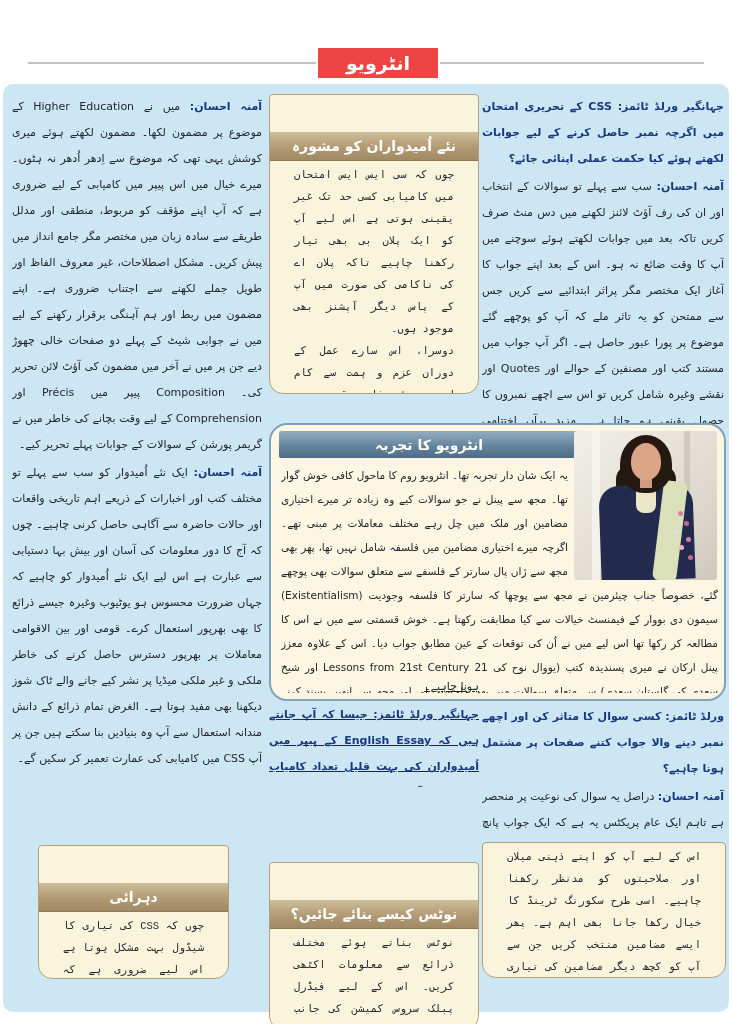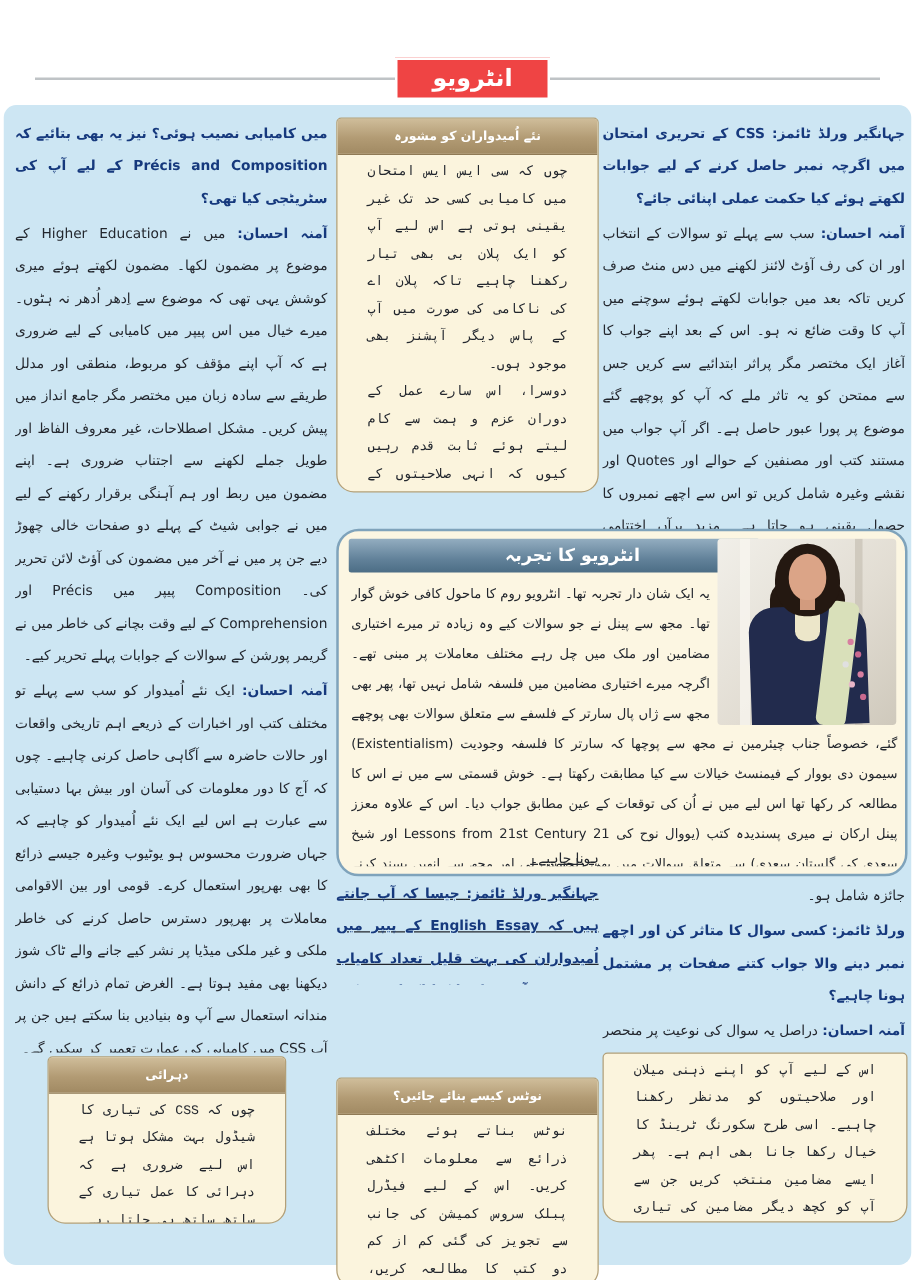--- a/index.html
+++ b/index.html
@@ -27,39 +27,39 @@
   .block{position:absolute;overflow:hidden;}
   .col{font-size:11px;line-height:26px;}
   .col p{margin:0 0 2px 0;}
   
   .cbox{
     position:absolute;background:#fbf4dd;border:1px solid #b3a078;
     border-radius:4px 4px 14px 14px;box-sizing:border-box;overflow:hidden;
   }
   .cbox .banner{
     height:28px;background:linear-gradient(180deg,#cfbd9a 0%,#b29b74 55%,#a18a63 100%);
-    color:#ffffff;font-weight:bold;font-size:10px;
+    color:#ffffff;font-weight:bold;font-size:14px;
     display:flex;align-items:center;justify-content:center;direction:rtl;
     border-bottom:1px solid #8f7a55;
+    margin-top:37px;
   }
   .cbox .body{padding:3px 24px;font-size:10.5px;line-height:22px;overflow:hidden;font-family:Liberation Mono, monospace;}
   .cbox .body p{margin:0;}
   
   .exp{
     position:absolute;left:269px;top:423px;width:457px;height:278px;
     background:#fcf6e2;border:2px solid #7fa3bb;border-radius:18px;
     box-sizing:border-box;overflow:hidden;
   }
   .exp-banner{
     position:absolute;left:8px;top:6px;width:300px;height:27px;
     background:linear-gradient(180deg,#93adc0 0%,#62829a 60%,#4c6d85 100%);
     color:#ffffff;font-weight:bold;font-size:14px;
     display:flex;align-items:center;justify-content:center;direction:rtl;
     border-radius:2px;
-    padding-left:29px;
   }
   .exp-text{
     position:absolute;left:10px;top:38px;width:437px;bottom:6px;
     font-size:10.5px;line-height:24px;overflow:hidden;
   }
   .exp-text .spacer{float:right;width:150px;height:118px;}
   
   .photo{
     position:absolute;right:7px;top:6px;width:143px;height:149px;
     background:linear-gradient(135deg,#f1efe9 0%,#e2ddd3 55%,#cfc9bc 100%);
@@ -94,21 +94,20 @@
 <div class="cbox" style="left:269px;top:94px;width:210px;height:300px;">
   <div class="banner">نئے اُمیدواران کو مشورہ</div>
   <div class="body urdu">
     <p>چوں کہ سی ایس ایس امتحان میں کامیابی کسی حد تک غیر یقینی ہوتی ہے اس لیے آپ کو ایک پلان بی بھی تیار رکھنا چاہیے تاکہ پلان اے کی ناکامی کی صورت میں آپ کے پاس دیگر آپشنز بھی موجود ہوں۔</p>
     <p>دوسرا، اس سارے عمل کے دوران عزم و ہمت سے کام لیتے ہوئے ثابت قدم رہیں کیوں کہ انہی صلاحیتوں کے بل بوتے پر آپ کامیابی حاصل کر سکتے ہیں کہ اس کے لیے یقیناً کوئی شارٹ کٹ میسر نہیں ہے۔</p>
     <p>تیسرا، میں سمجھتی ہوں کہ ایک نئے اُمیدوار کو کوئی اچھی اکیڈمی ضرور جائن کرنی چاہیے یا کم از کم کسی متعلقہ مضمون کے ماہر سے ہمہ وقت رابطے میں رہنا چاہیے۔</p>
   </div>
 </div>
 
 <div class="block col urdu" style="left:12px;top:94px;width:250px;height:748px;">
-  <p class="q">میں کامیابی نصیب ہوئی؟ نیز یہ بھی بتائیے کہ Précis and Composition کے لیے آپ کی سٹریٹجی کیا تھی؟</p>
   <p><span class="lead">آمنہ احسان:</span> <span>میں نے Higher Education کے موضوع پر مضمون لکھا۔ مضمون لکھتے ہوئے میری کوشش یہی تھی کہ موضوع سے اِدھر اُدھر نہ ہٹوں۔ میرے خیال میں اس پیپر میں کامیابی کے لیے ضروری ہے کہ آپ اپنے مؤقف کو مربوط، منطقی اور مدلل طریقے سے سادہ زبان میں مختصر مگر جامع انداز میں پیش کریں۔ مشکل اصطلاحات، غیر معروف الفاظ اور طویل جملے لکھنے سے اجتناب ضروری ہے۔ اپنے مضمون میں ربط اور ہم آہنگی برقرار رکھنے کے لیے میں نے جوابی شیٹ کے پہلے دو صفحات خالی چھوڑ دیے جن پر میں نے آخر میں مضمون کی آؤٹ لائن تحریر کی۔ Composition پیپر میں Précis اور Comprehension کے لیے وقت بچانے کی خاطر میں نے گریمر پورشن کے سوالات کے جوابات پہلے تحریر کیے۔</span></p>
   <p><span class="lead">آمنہ احسان:</span> <span>ایک نئے اُمیدوار کو سب سے پہلے تو مختلف کتب اور اخبارات کے ذریعے اہم تاریخی واقعات اور حالات حاضرہ سے آگاہی حاصل کرنی چاہیے۔ چوں کہ آج کا دور معلومات کی آسان اور بیش بہا دستیابی سے عبارت ہے اس لیے ایک نئے اُمیدوار کو چاہیے کہ جہاں ضرورت محسوس ہو یوٹیوب وغیرہ جیسے ذرائع کا بھی بھرپور استعمال کرے۔ قومی اور بین الاقوامی معاملات پر بھرپور دسترس حاصل کرنے کی خاطر ملکی و غیر ملکی میڈیا پر نشر کیے جانے والے ٹاک شوز دیکھنا بھی مفید ہوتا ہے۔ الغرض تمام ذرائع کے دانش مندانہ استعمال سے آپ وہ بنیادیں بنا سکتے ہیں جن پر آپ CSS میں کامیابی کی عمارت تعمیر کر سکیں گے۔</span></p>
 
 </div>
 
 <div class="exp">
   <div class="exp-banner">انٹرویو کا تجربہ</div>
   <div class="photo">
     <div class="ph-frame1"></div>
     <div class="ph-frame2"></div>
@@ -121,21 +120,20 @@
     <div class="ph-neck"></div>
     <div class="ph-face"></div>
   </div>
   <div class="exp-text urdu">
     <div class="spacer"></div>
     <span>یہ ایک شان دار تجربہ تھا۔ انٹرویو روم کا ماحول کافی خوش گوار تھا۔ مجھ سے پینل نے جو سوالات کیے وہ زیادہ تر میرے اختیاری مضامین اور ملک میں چل رہے مختلف معاملات پر مبنی تھے۔ اگرچہ میرے اختیاری مضامین میں فلسفہ شامل نہیں تھا، پھر بھی مجھ سے ژاں پال سارتر کے فلسفے سے متعلق سوالات بھی پوچھے گئے، خصوصاً جناب چیئرمین نے مجھ سے پوچھا کہ سارتر کا فلسفہ وجودیت (Existentialism) سیمون دی بووار کے فیمنسٹ خیالات سے کیا مطابقت رکھتا ہے۔ خوش قسمتی سے میں نے اس کا مطالعہ کر رکھا تھا اس لیے میں نے اُن کی توقعات کے عین مطابق جواب دیا۔ اس کے علاوہ معزز پینل ارکان نے میری پسندیدہ کتب (یووال نوح کی 21 Lessons from 21st Century اور شیخ سعدی کی گلستان سعدی) سے متعلق سوالات میں بھی دلچسپی لی اور مجھ سے انھیں پسند کرنے کی وجوہات سے متعلق پوچھا۔ بعد ازاں ایک معزز رکن نے پاکستان میں شعبہ تعلیم کی صورت حال، ملکی سلامتی کو درپیش اندرونی و بیرونی خطرات، اسلام میں خواتین کا مقام اور ملکی معیشت کی دگرگوں صورت حال جیسے متنوع موضوعات پر سوالات کیے جن کا مقصد ان گھمبیر حالات اور بحرانوں سے نکلنے کے حوالے سے میری رائے جاننا مقصود تھا۔</span>
   </div>
 </div>
 
 <div class="block col urdu" style="left:482px;top:704px;width:242px;height:136px;">
-  <p>جائزہ شامل ہو۔</p>
   <p class="q">ورلڈ ٹائمز: کسی سوال کا متاثر کن اور اچھے نمبر دینے والا جواب کتنے صفحات پر مشتمل ہونا چاہیے؟</p>
   <p><span class="lead">آمنہ احسان:</span> <span>دراصل یہ سوال کی نوعیت پر منحصر ہے تاہم ایک عام پریکٹس یہ ہے کہ ایک جواب پانچ سے چھ صفحات پر مشتمل</span></p>
 </div>
 
 <div class="block col urdu" style="left:269px;top:674px;width:210px;height:114px;text-decoration:underline;">
   <p>ہونا چاہیے۔</p>
   <p class="q">جہانگیر ورلڈ ٹائمز: جیسا کہ آپ جانتے ہیں کہ English Essay کے پیپر میں اُمیدواران کی بہت قلیل تعداد کامیاب ہوتی ہے۔ آپ نے ایسا کیا لکھا جس کی بدولت آپ کو اس</p>
 </div>
 
 <div class="cbox" style="left:269px;top:862px;width:210px;height:168px;">

